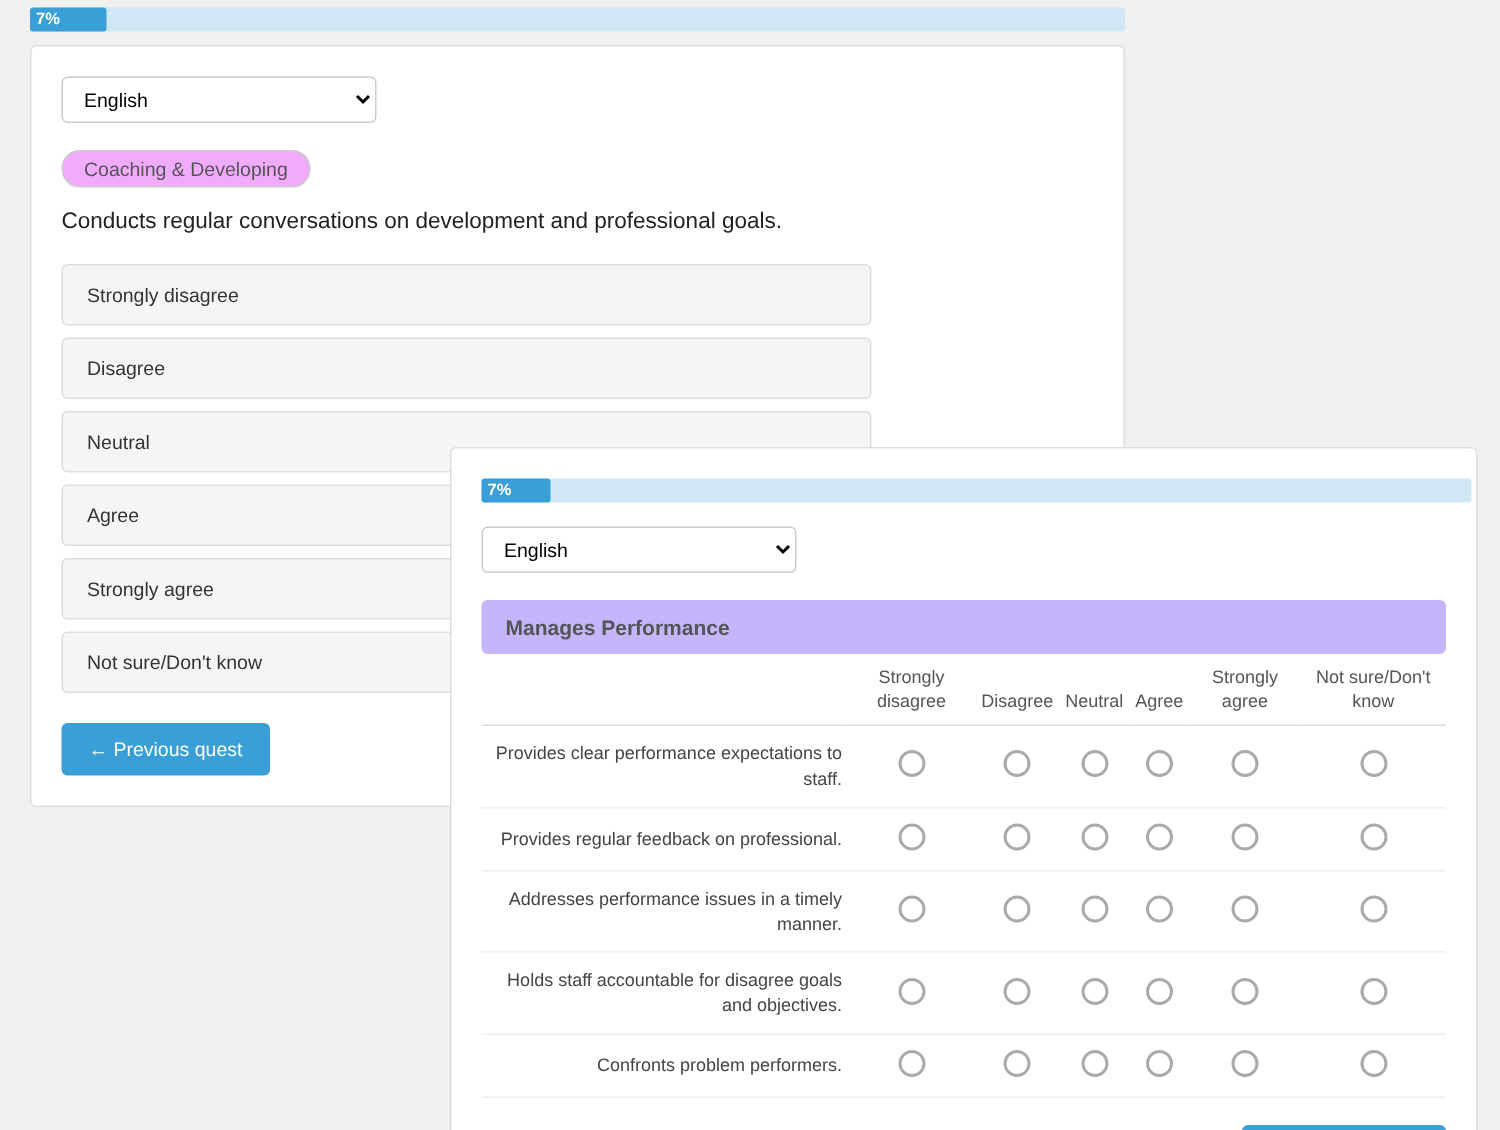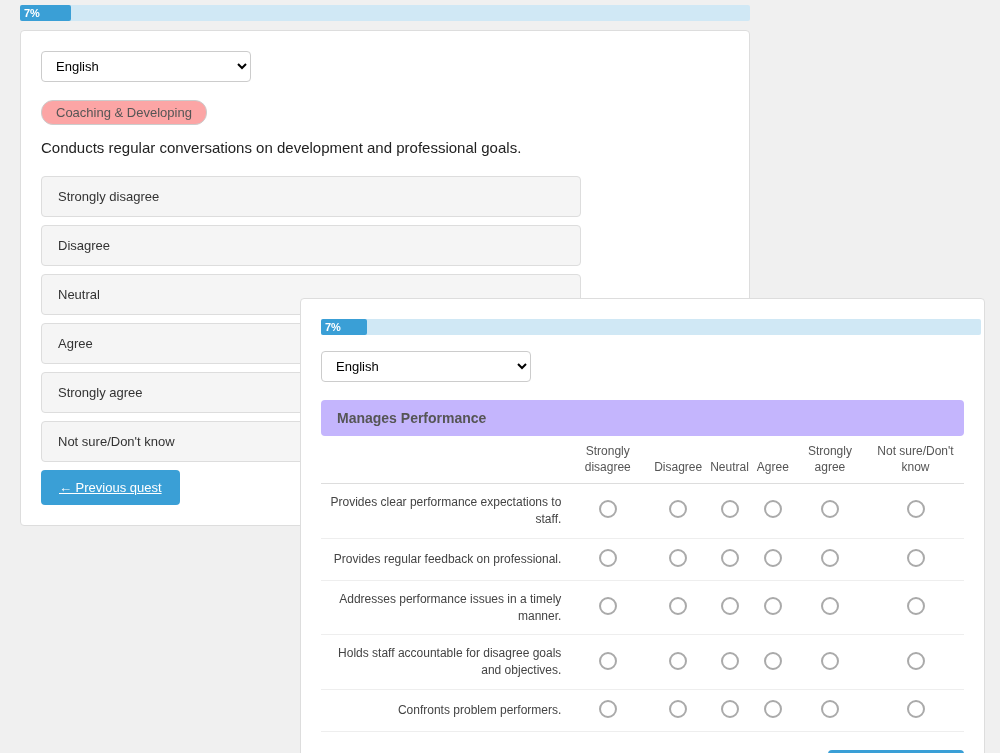--- a/index.html
+++ b/index.html
@@ -53,21 +53,21 @@
       border: 1px solid #ccc;
       border-radius: 4px;
       font-size: 13px;
       appearance: auto;
       background: white;
       margin-bottom: 18px;
     }
 
     .category-badge {
       display: inline-block;
-      background: #fca5a5;
+      background: #f0abfc;
       border: 1px solid #ccc;
       border-radius: 12px;
       padding: 4px 14px;
       font-size: 13px;
       color: #555;
       margin-bottom: 14px;
     }
 
     .question-text {
       font-size: 15px;
@@ -89,21 +89,21 @@
     }
 
     .prev-button {
       background: #3a9fd6;
       color: white;
       border: none;
       border-radius: 4px;
       padding: 10px 18px;
       font-size: 13px;
       cursor: pointer;
-      text-decoration: underline;
+      margin-top: 12px;
     }
 
     
     .panel-front {
       position: absolute;
       top: 298px;
       left: 300px;
       width: 685px;
       background: white;
       border: 1px solid #ddd;

